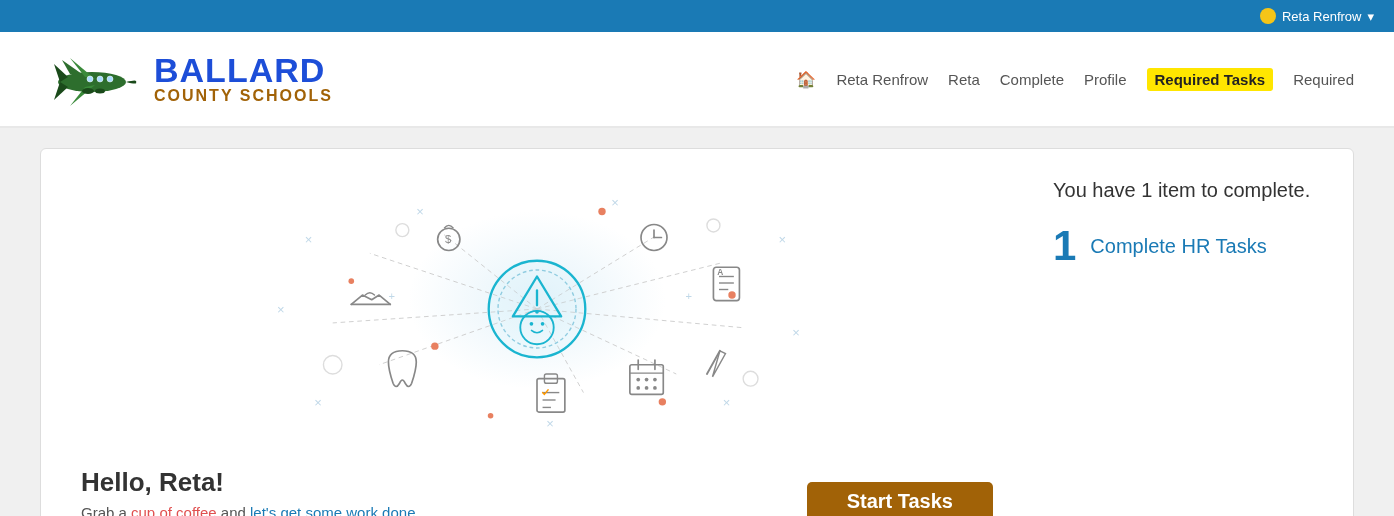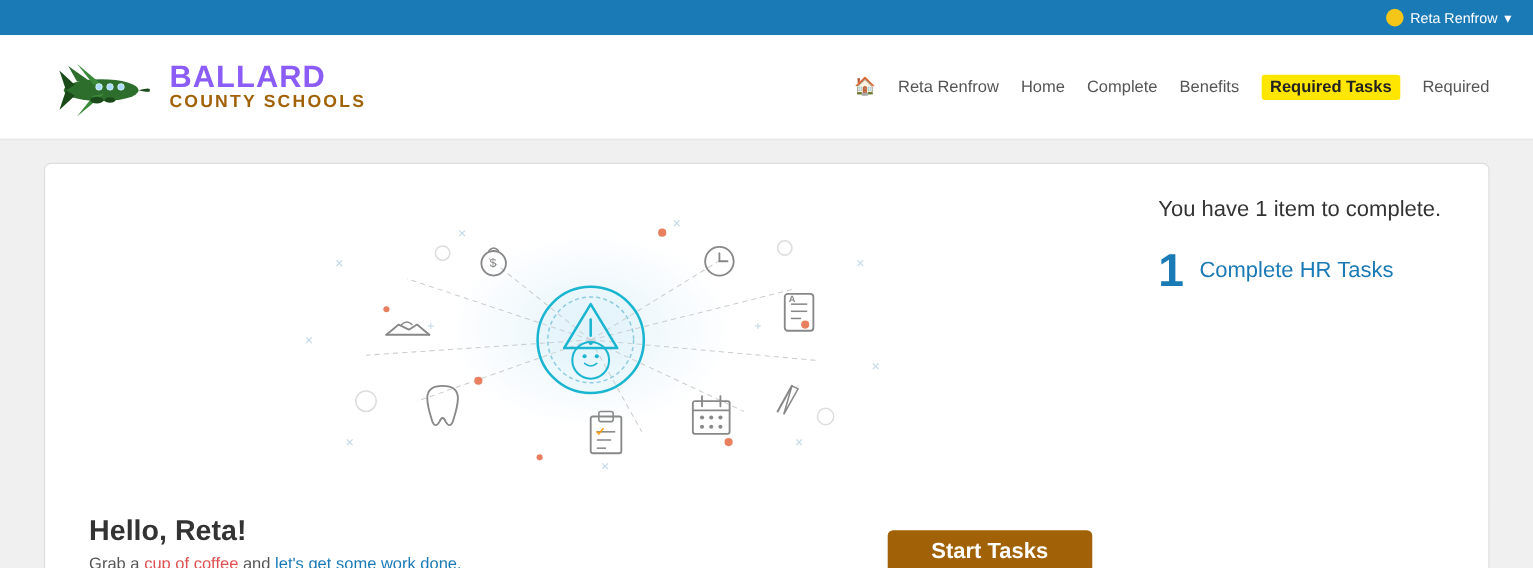--- a/index.html
+++ b/index.html
@@ -47,23 +47,23 @@
     .logo-img {
       width: 100px;
       height: 70px;
       position: relative;
     }
     .logo-text {
       display: flex;
       flex-direction: column;
     }
     .logo-text .ballard {
-      font-size: 28px;
+      font-size: 34px;
       font-weight: 900;
-      color: #8b5cf6;
+      color: #1d4ed8;
       letter-spacing: 1px;
       line-height: 1;
     }
     .logo-text .county {
       font-size: 16px;
       font-weight: 600;
       color: #a16207;
       letter-spacing: 2px;
     }
 
@@ -231,23 +231,23 @@
     </div>
     <div class="logo-text">
       <span class="ballard">BALLARD</span>
       <span class="county">COUNTY SCHOOLS</span>
     </div>
   </div>
 
   <nav class="nav">
     <span class="nav-home-icon nav-item">🏠</span>
     <a class="nav-item">Reta Renfrow</a>
-    <a class="nav-item">Home</a>
+    <a class="nav-item">Reta</a>
     <a class="nav-item">Complete</a>
-    <a class="nav-item">Benefits</a>
+    <a class="nav-item">Profile</a>
     <a class="nav-item active">Required Tasks</a>
     <a class="nav-item">Required</a>
   </nav>
 </div>
 
 <div class="main">
   <div class="card">
 
     <div class="card-left">
       <div class="illustration">

